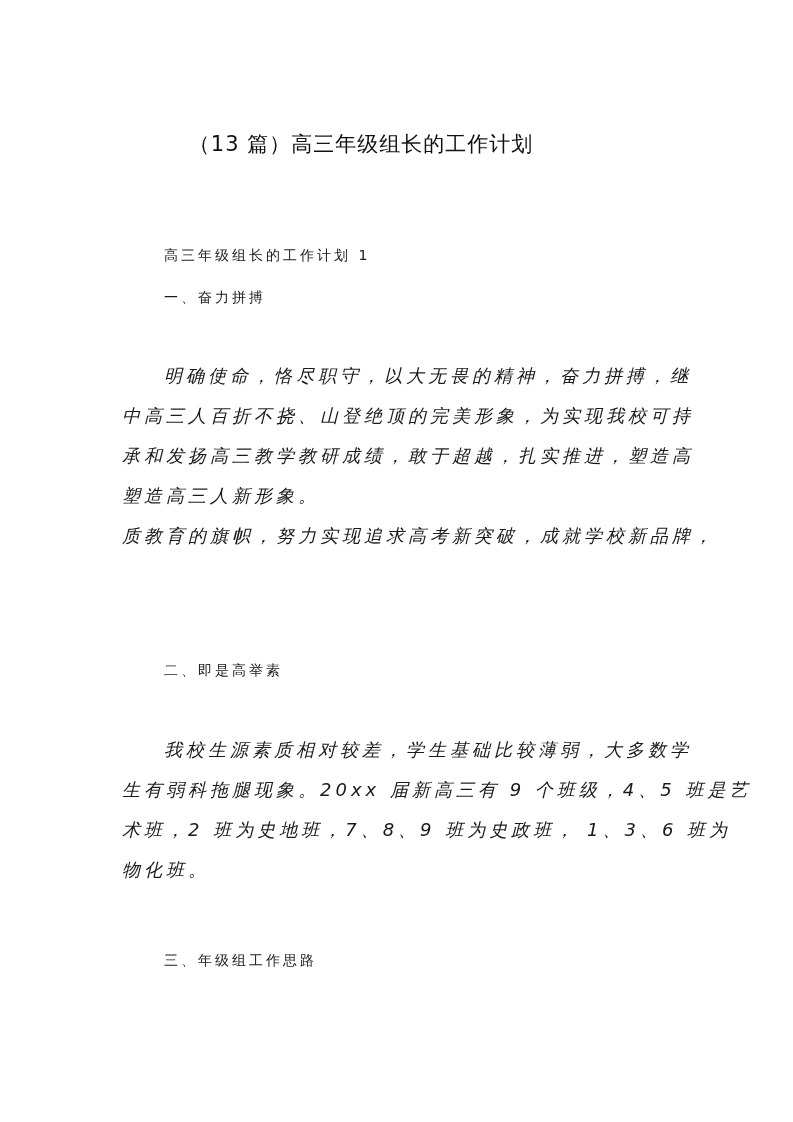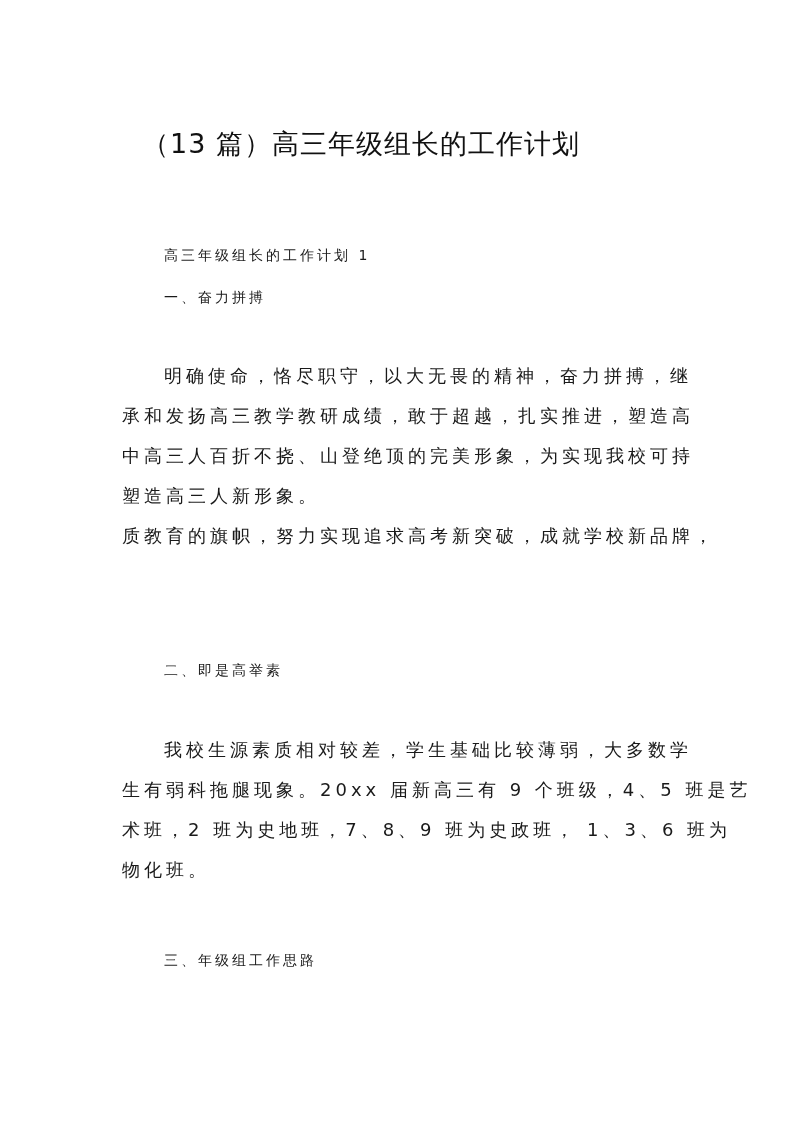--- a/index.html
+++ b/index.html
@@ -21,21 +21,21 @@
       top: 0;
       width: 793px;
       height: 1122px;
     }
     .title {
       position: absolute;
       top: 124px;
       left: 0;
       width: 722px;
       text-align: center;
-      font-size: 27px;
+      font-size: 21px;
       line-height: 40px;
       color: #111;
       letter-spacing: 1px;
     }
     .subtitle, .heading {
       position: absolute;
       left: 164px;
       font-size: 14px;
       line-height: 28px;
       letter-spacing: 3px;
@@ -48,20 +48,21 @@
       font-size: 18px;
       line-height: 40px;
       letter-spacing: 4px;
       text-align: justify;
       color: #1a1a1a;
     }
     .para .line {
       display: block;
       white-space: nowrap;
       text-align-last: justify;
+      font-style: italic;
     }
     .para .line.last {
       text-align-last: left;
     }
     .para .line.indent {
       padding-left: 42px;
     }
   </style>
 </head>
 <body>
@@ -69,22 +70,22 @@
 <div class="page">
 
   <div class="title">（13 篇）高三年级组长的工作计划</div>
 
   <div class="subtitle" style="top:241px;">高三年级组长的工作计划  1</div>
 
   <div class="heading" style="top:283px;">一、奋力拼搏</div>
 
   <div class="para" style="top:356px;">
     <span class="line indent">明确使命，恪尽职守，以大无畏的精神，奋力拼搏，继</span>
+    <span class="line">中高三人百折不挠、山登绝顶的完美形象，为实现我校可持</span>
     <span class="line">承和发扬高三教学教研成绩，敢于超越，扎实推进，塑造高</span>
-    <span class="line">中高三人百折不挠、山登绝顶的完美形象，为实现我校可持</span>
     <span class="line last">塑造高三人新形象。</span>
     <span class="line">质教育的旗帜，努力实现追求高考新突破，成就学校新品牌，</span>
   </div>
 
   <div class="heading" style="top:656px;">二、即是高举素</div>
 
   <div class="para" style="top:730px;">
     <span class="line indent">我校生源素质相对较差，学生基础比较薄弱，大多数学</span>
     <span class="line">生有弱科拖腿现象。20xx 届新高三有 9 个班级，4、5 班是艺</span>
     <span class="line">术班，2 班为史地班，7、8、9 班为史政班，  1、3、6 班为</span>

